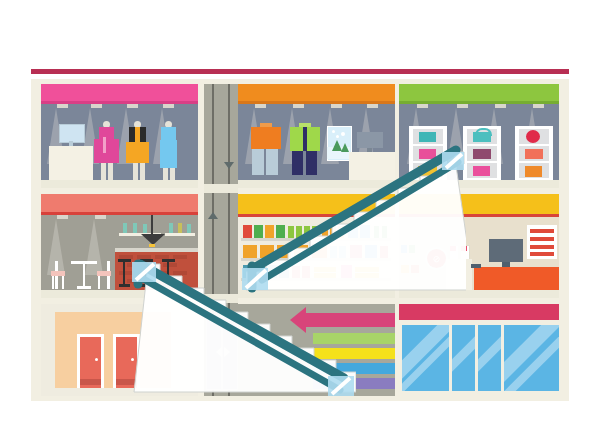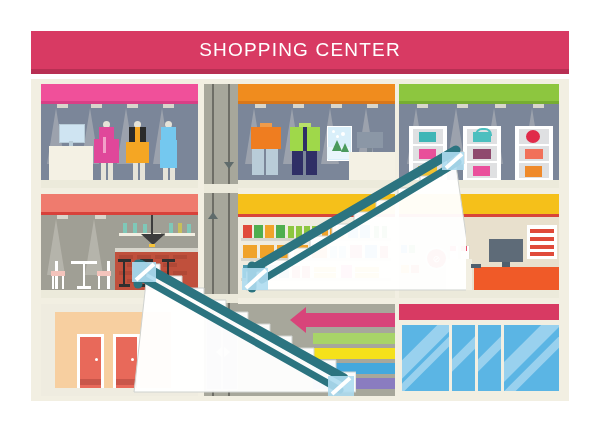--- a/index.html
+++ b/index.html
@@ -61,23 +61,20 @@
   .noentry{position:absolute;border-radius:50%;background:#ffffff;
     border:2px solid #e8eae6;display:flex;align-items:center;justify-content:center;}
   .noentry-in{width:100%;height:100%;border-radius:50%;background:#d83a34;
     display:flex;align-items:center;justify-content:center;color:#fff;font-size:9px;}
 </style>
 </head>
 <body>
 
 <div id="stage">
 
-  <div class="abs" id="banner">
-    <div id="banner-text">SHOPPING CENTER</div>
-  </div>
   <div class="abs" id="banner-stripe"></div>
 
   <div class="abs" id="building"></div>
   <div class="abs" id="bld-inner">
 
     <div class="floor" style="top:0;height:104px;">
 
       <div class="shop" style="left:0;top:0;width:157px;height:104px;background:#f2efe2;">
         <div class="awning" style="height:17px;background:#f0509a;"></div>
         <div class="awning-lip" style="top:17px;background:#d93f86;"></div>

